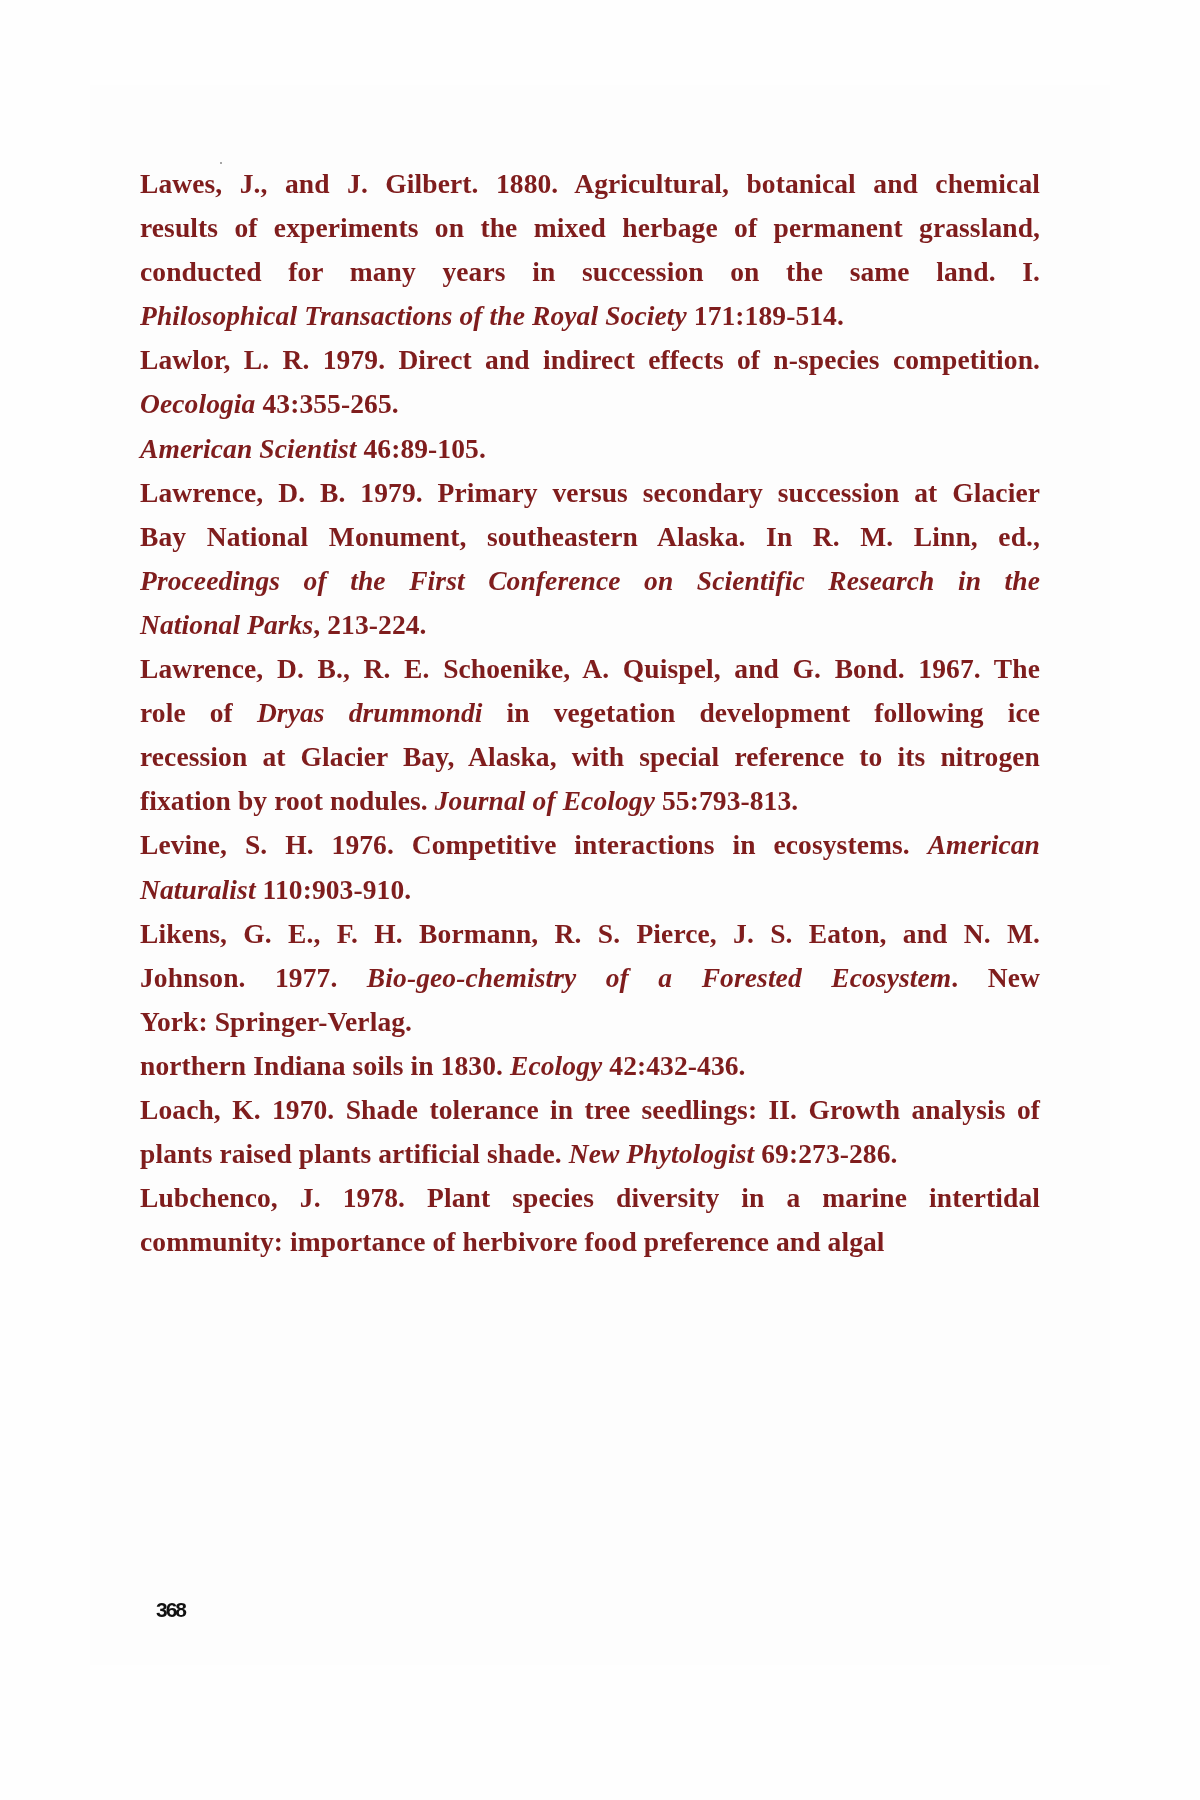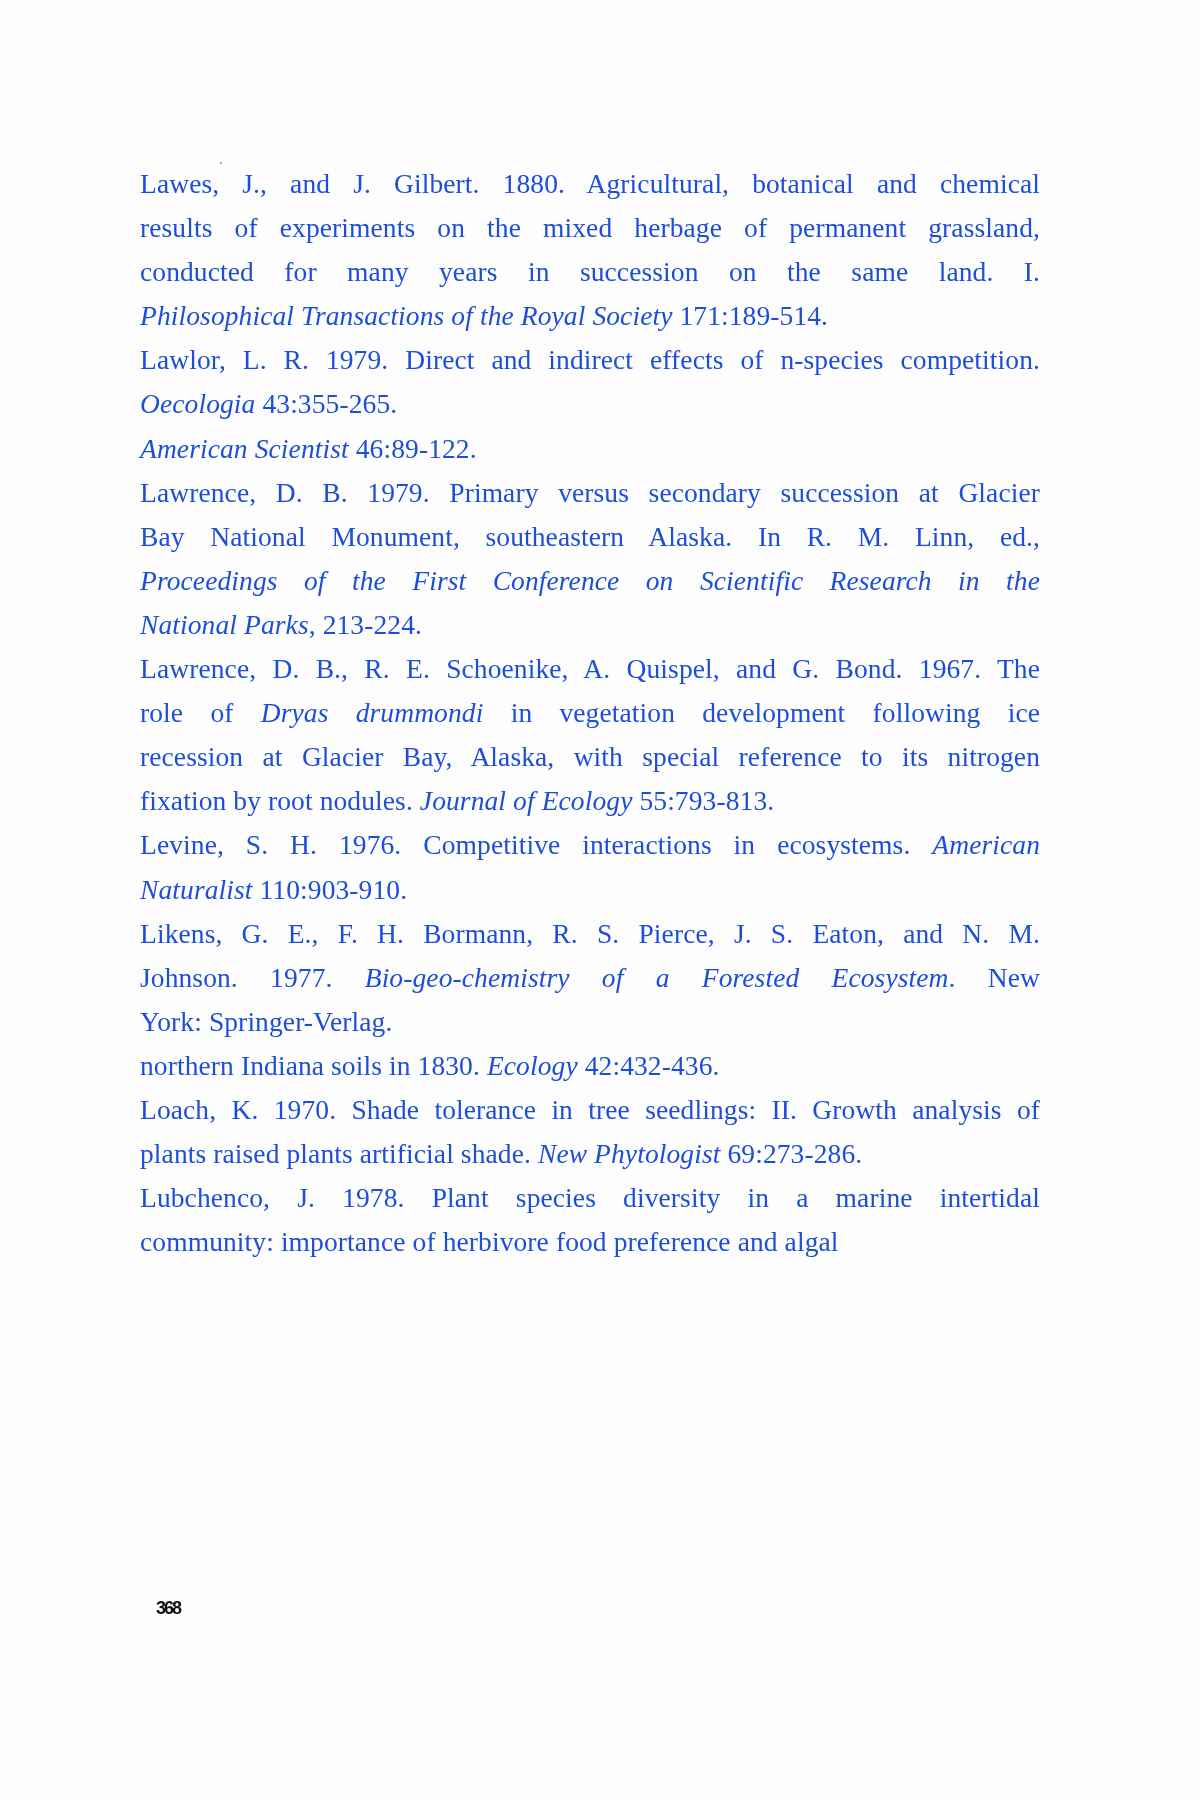--- a/index.html
+++ b/index.html
@@ -31,22 +31,23 @@
       background: #fdfdfd;
     }
     .refs {
       position: absolute;
       left: 140px;
       top: 162px;
       width: 900px;
       font-family: "Liberation Serif", "DejaVu Serif", serif;
       font-size: 27.5px;
       line-height: 44.1px;
-      color: #1d4ed8;
+      color: #7f1d1d;
       letter-spacing: 0.1px;
+      font-weight: bold;
     }
     .ref {
       margin: 0;
       padding-left: 33px;
       text-indent: -33px;
       text-align: justify;
       text-align-last: left;
     }
     .ref .line {
       display: block;
@@ -62,21 +63,21 @@
     }
     .it {
       font-style: italic;
       margin-top: 32px;
     }
     .page-number {
       position: absolute;
       left: 156px;
       top: 1598px;
       font-family: "Liberation Sans", "DejaVu Sans", sans-serif;
-      font-size: 18px;
+      font-size: 21px;
       font-weight: bold;
       letter-spacing: -2px;
       color: #111111;
     }
     .speck {
       position: absolute;
       width: 2px;
       height: 2px;
       background: #888;
       border-radius: 1px;
@@ -94,21 +95,21 @@
         <span class="line"><span>Lawes, J., and J. Gilbert. 1880. Agricultural, botanical and chemical</span></span>
         <span class="line cont"><span>results of experiments on the mixed herbage of permanent grassland,</span></span>
         <span class="line cont"><span>conducted for many years in succession on the same land. I.</span></span>
         <span class="line cont last"><span class="it">Philosophical Transactions of the Royal Society</span><span> 171:189-514.</span></span>
       </div>
       <div class="ref">
         <span class="line"><span>Lawlor, L. R. 1979. Direct and indirect effects of n-species competition.</span></span>
         <span class="line cont last"><span class="it">Oecologia</span><span> 43:355-265.</span></span>
       </div>
       <div class="ref">
-        <span class="line cont last"><span class="it">American Scientist</span><span> 46:89-122.</span></span>
+        <span class="line cont last"><span class="it">American Scientist</span><span> 46:89-105.</span></span>
       </div>
       <div class="ref">
         <span class="line"><span>Lawrence, D. B. 1979. Primary versus secondary succession at Glacier</span></span>
         <span class="line cont"><span>Bay National Monument, southeastern Alaska. In R. M. Linn, ed.,</span></span>
         <span class="line cont"><span class="it">Proceedings of the First Conference on Scientific Research in the</span></span>
         <span class="line cont last"><span class="it">National Parks</span><span>, 213-224.</span></span>
       </div>
       <div class="ref">
         <span class="line"><span>Lawrence, D. B., R. E. Schoenike, A. Quispel, and G. Bond. 1967. The</span></span>
         <span class="line cont"><span>role of </span><span class="it">Dryas drummondi</span><span> in vegetation development following ice</span></span>

